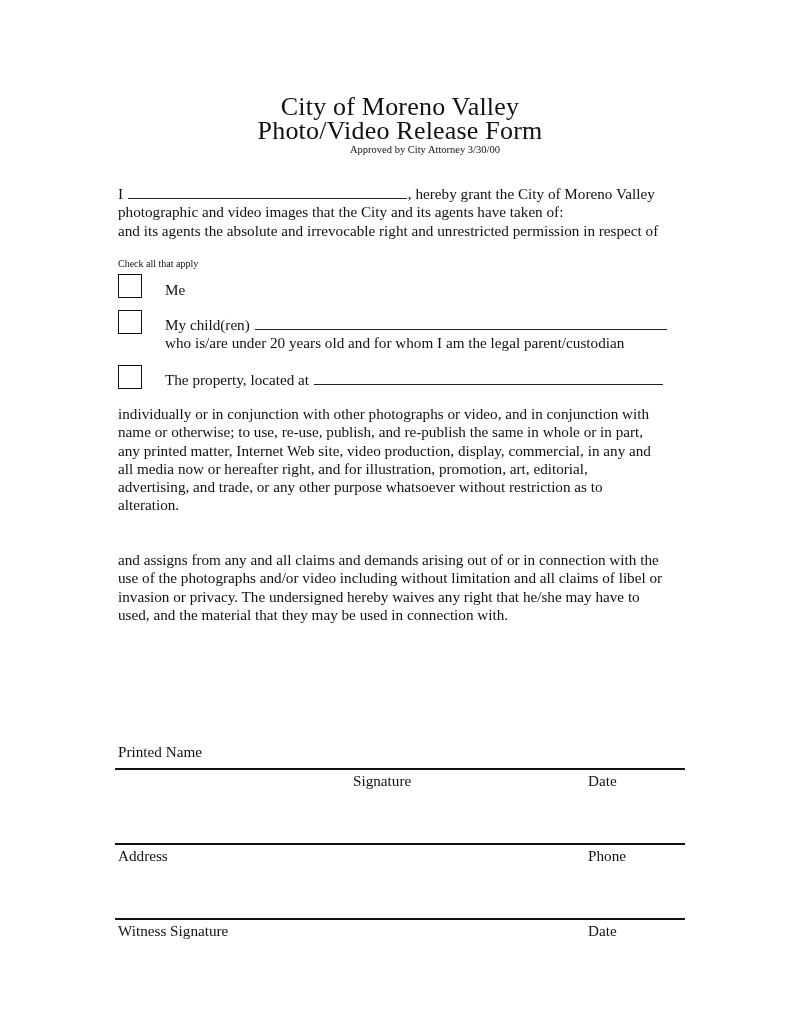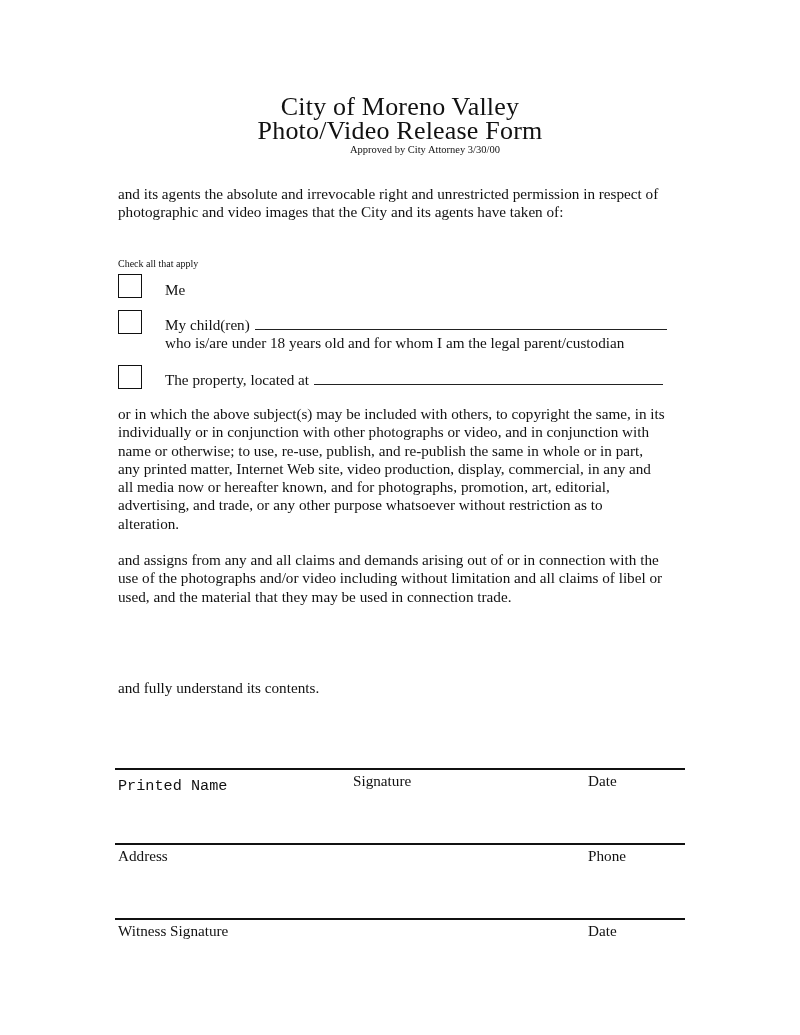--- a/index.html
+++ b/index.html
@@ -41,64 +41,67 @@
     .sig-label { font-size: 15.2px; line-height: 18px; white-space: nowrap; }
   </style>
 </head>
 <body>
 
 <div class="abs title t1">City of Moreno Valley</div>
 <div class="abs title t2">Photo/Video Release Form</div>
 <div class="abs approved">Approved by City Attorney 3/30/00</div>
 
 <div class="abs body-text" style="top:185px;">
+  <span class="line">
+    <span>I</span>
+    <span class="blank" style="width:279px;"></span><span>, hereby grant the City of Moreno Valley</span>
+  </span>
+  <span class="line">photographic and video images that the City and its agents have taken of:</span>
   <span class="line">and its agents the absolute and irrevocable right and unrestricted permission in respect of</span>
-  <span class="line">photographic and video images that the City and its agents have taken of:</span>
 </div>
 
 <div class="abs small-note">Check all that apply</div>
 
 <div class="abs checkbox" style="left:118px; top:274px;"></div>
 <div class="abs opt" style="left:165px; top:281px;font-family:Liberation Serif, serif;">Me</div>
 
 <div class="abs checkbox" style="left:118px; top:310px;"></div>
 <div class="abs opt" style="left:165px; top:316px;">
   <span>My child(ren)</span>
   <span class="blank" style="width:412px;"></span>
 </div>
-<div class="abs opt" style="left:165px; top:334px;">who is/are under 18 years old and for whom I am the legal parent/custodian</div>
+<div class="abs opt" style="left:165px; top:334px;">who is/are under 20 years old and for whom I am the legal parent/custodian</div>
 
 <div class="abs checkbox" style="left:118px; top:365px;"></div>
 <div class="abs opt" style="left:165px; top:371px;">
   <span>The property, located at</span>
   <span class="blank" style="width:349px;"></span>
 </div>
 
 <div class="abs body-text" style="top:405px;">
-  <span class="line">or in which the above subject(s) may be included with others, to copyright the same, in its</span>
   <span class="line">individually or in conjunction with other photographs or video, and in conjunction with</span>
   <span class="line">name or otherwise; to use, re-use, publish, and re-publish the same in whole or in part,</span>
   <span class="line">any printed matter, Internet Web site, video production, display, commercial, in any and</span>
-  <span class="line">all media now or hereafter known, and for photographs, promotion, art, editorial,</span>
+  <span class="line">all media now or hereafter right, and for illustration, promotion, art, editorial,</span>
   <span class="line">advertising, and trade, or any other purpose whatsoever without restriction as to</span>
   <span class="line">alteration.</span>
 </div>
 
 <div class="abs body-text" style="top:551px;">
   <span class="line">and assigns from any and all claims and demands arising out of or in connection with the</span>
   <span class="line">use of the photographs and/or video including without limitation and all claims of libel or</span>
-  <span class="line">used, and the material that they may be used in connection trade.</span>
+  <span class="line">invasion or privacy.  The undersigned hereby waives any right that he/she may have to</span>
+  <span class="line">used, and the material that they may be used in connection with.</span>
 </div>
 
 <div class="abs body-text" style="top:679px;">
-  <span class="line">and fully understand its contents.</span>
 </div>
 
 <div class="abs sig-rule" style="top:768px;"></div>
-<div class="abs sig-label" style="left:118px; top:777px;font-family:Liberation Mono, monospace;">Printed Name</div>
+<div class="abs sig-label" style="left:118px; top:743px;">Printed Name</div>
 <div class="abs sig-label" style="left:353px; top:772px;">Signature</div>
 <div class="abs sig-label" style="left:588px; top:772px;">Date</div>
 
 <div class="abs sig-rule" style="top:843px;"></div>
 <div class="abs sig-label" style="left:118px; top:847px;">Address</div>
 <div class="abs sig-label" style="left:588px; top:847px;">Phone</div>
 
 <div class="abs sig-rule" style="top:918px;"></div>
 <div class="abs sig-label" style="left:118px; top:922px;text-align:center;">Witness Signature</div>
 <div class="abs sig-label" style="left:588px; top:922px;">Date</div>

